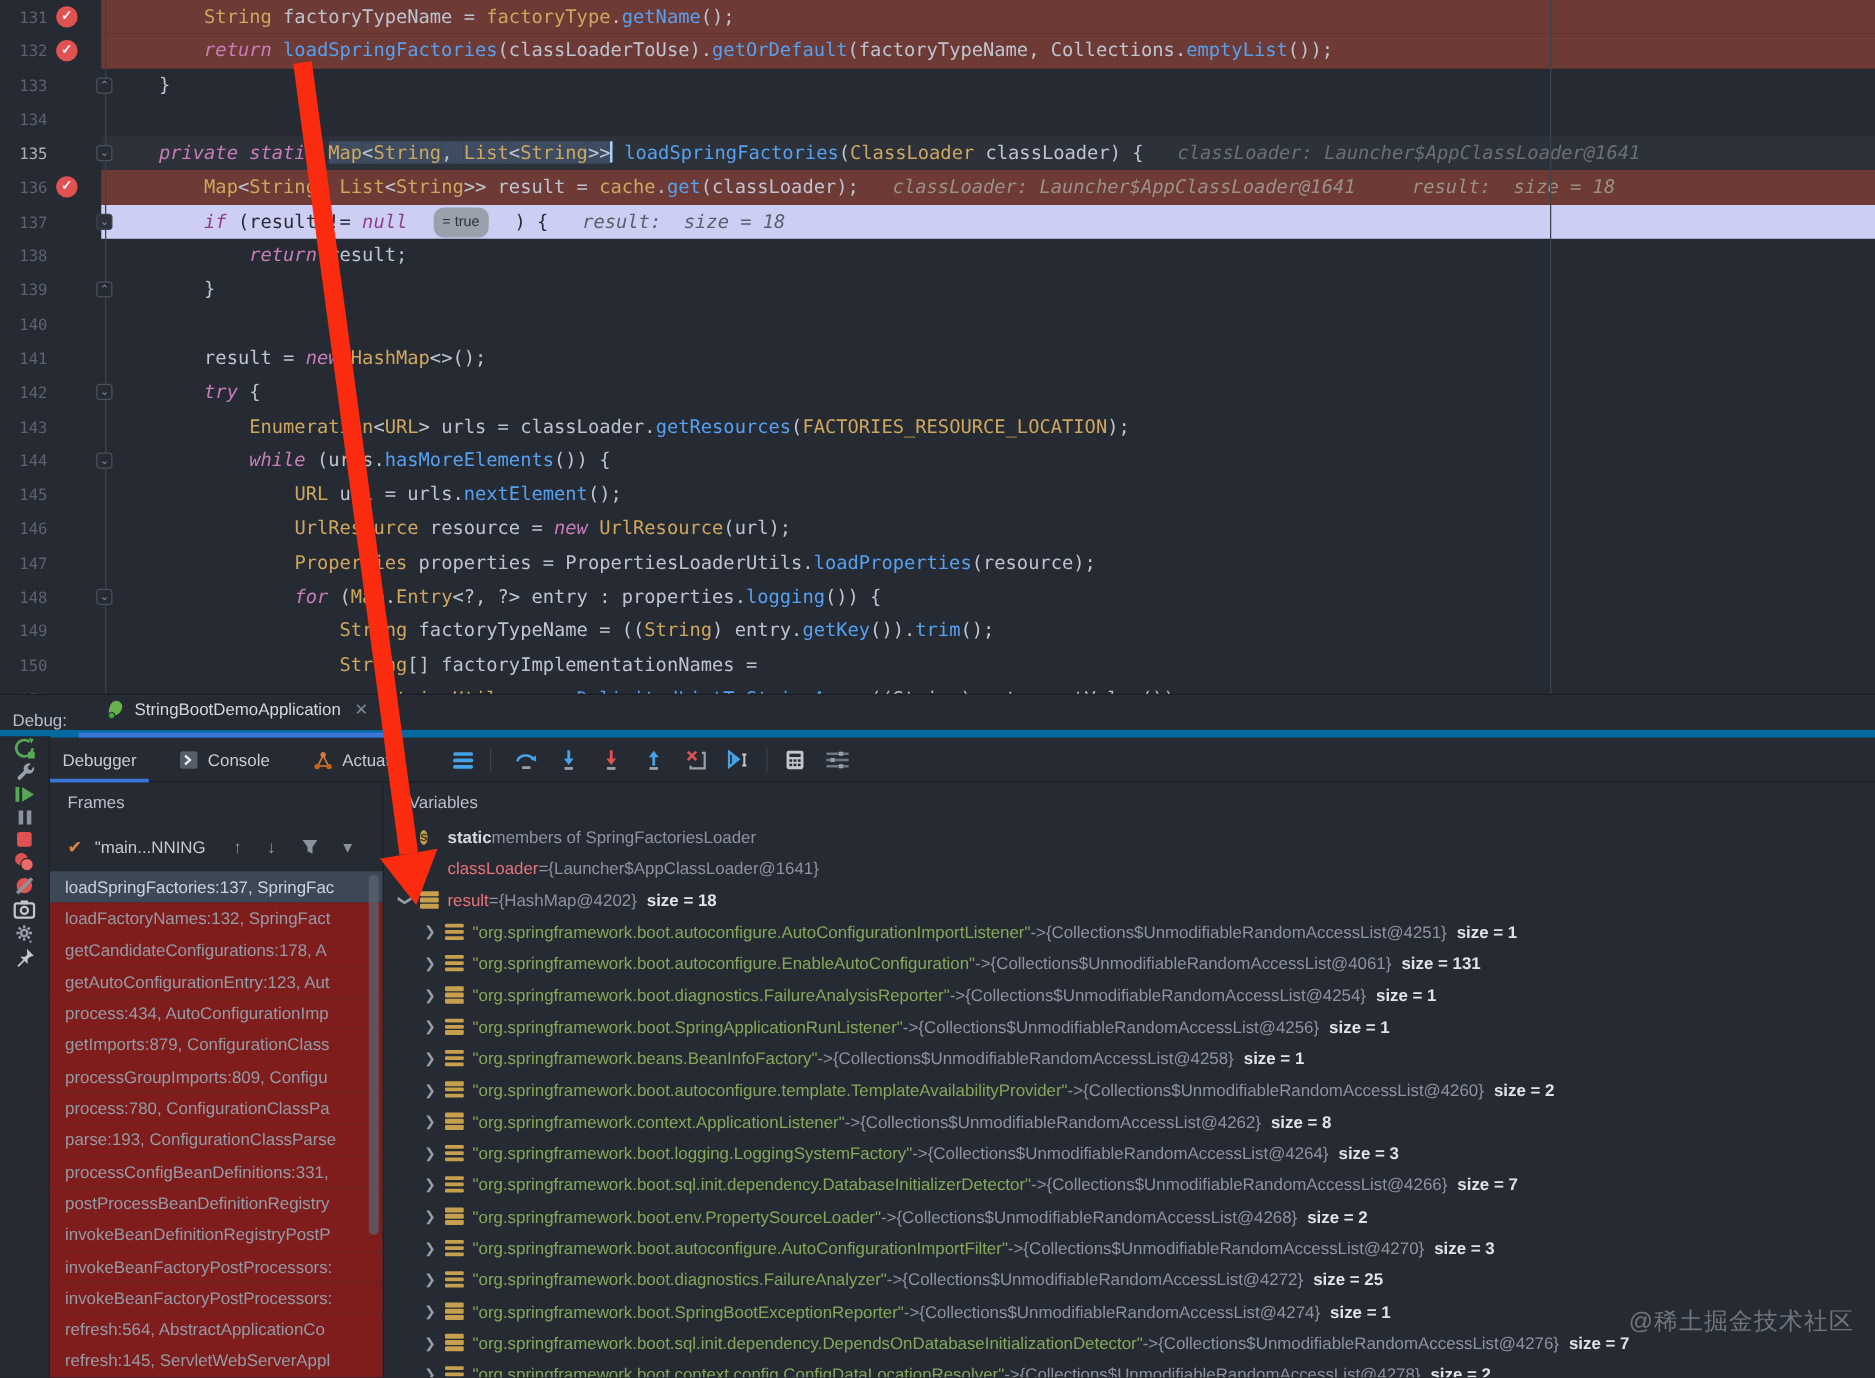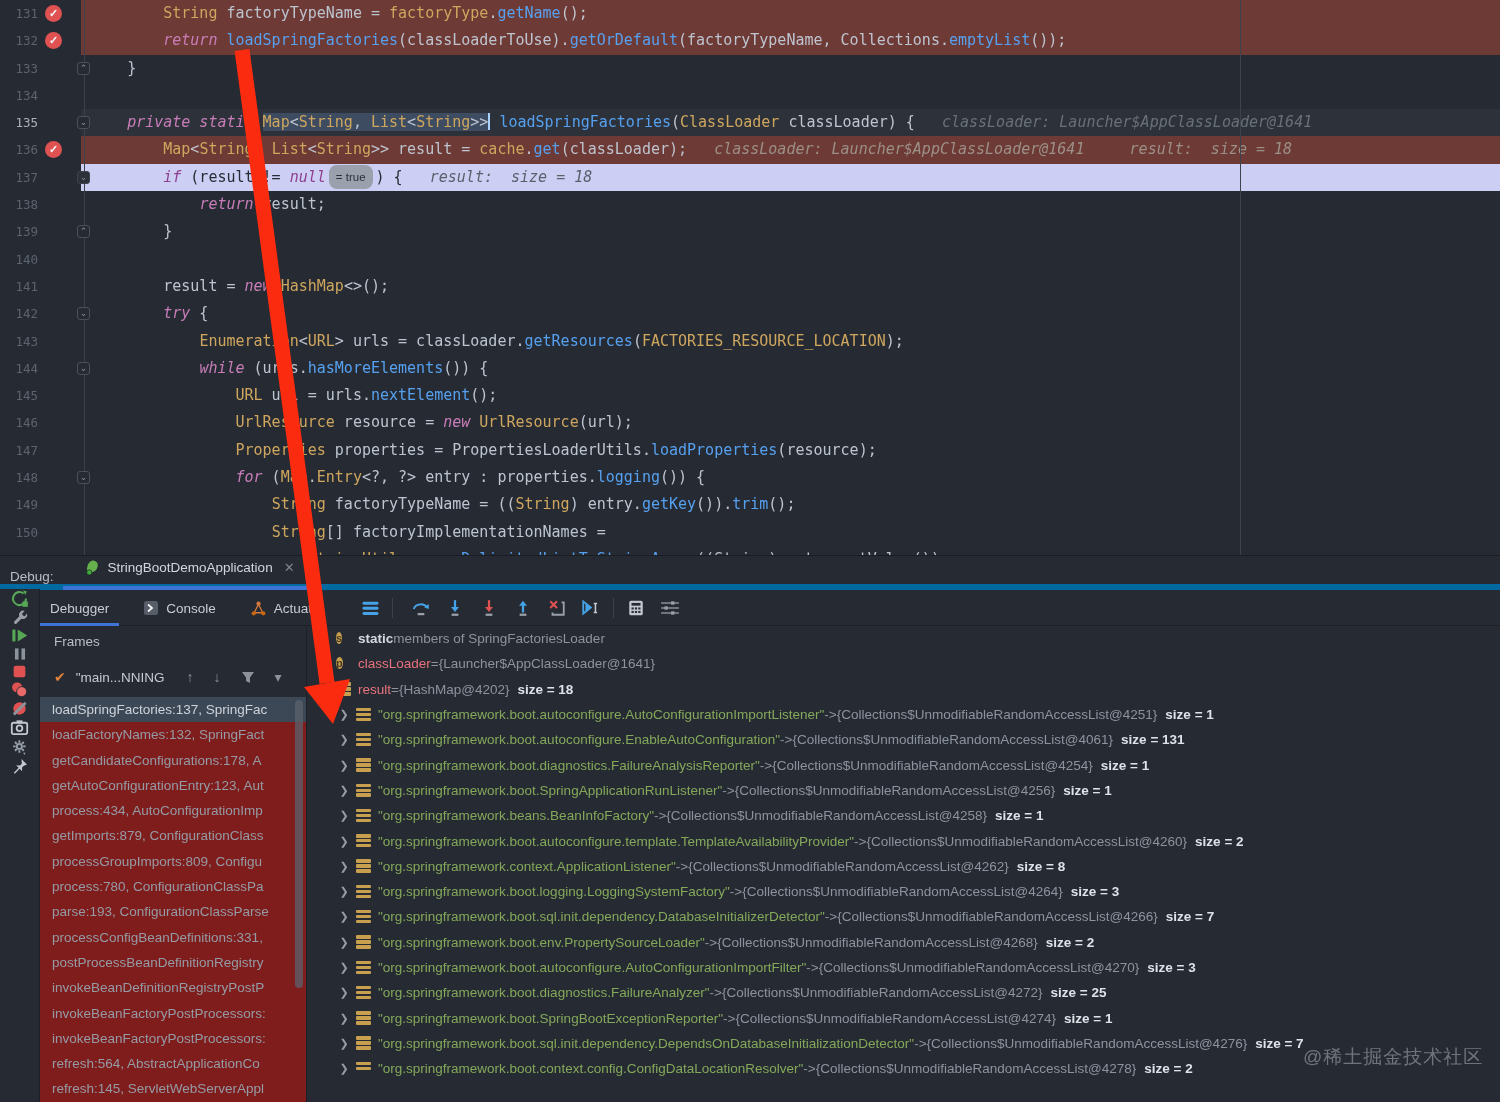--- a/index.html
+++ b/index.html
@@ -20,21 +20,21 @@
   .bp-dot{position:absolute;left:45px;top:5px;width:17px;height:17px;border-radius:50%;background:#e05252;z-index:2;text-align:center;font:bold 11px/17px "Liberation Sans",sans-serif;color:#f3f5f7}
   .foldmark{position:absolute;left:77px;top:7px;width:13px;height:13px;border:1px solid #4a515c;border-radius:3px;background:#262b33;z-index:2;color:#8a919b;font:9px/11px "Liberation Sans",sans-serif;text-align:center}
   .eline.bg-exec .foldmark{background:#2c313a;border-color:#3c434d}
   .code{position:relative;z-index:3;margin-left:88px;padding-left:3px;font:15px/27.3px "DejaVu Sans Mono",monospace;white-space:pre;color:#bdc4d0}
   .tp{color:#bdc4d0}
   .tt{color:#cfa65e}
   .tk{color:#c87db8;font-style:italic}
   .tm{color:#56a0f0}
   .th{color:#697078;font-style:italic}
   .tsel{background:#3e4c61}
-  .tpill{display:inline-block;background:#5d646f;color:#e4e7ec;border-radius:8px;padding:4px 7px;font:11.5px/16px "Liberation Sans",sans-serif;font-style:normal;vertical-align:1px;margin:0 3px}
+  .tpill{display:inline-block;background:#5d646f;color:#e4e7ec;border-radius:8px;padding:4px 7px;font:11.5px/16px "Liberation Sans",sans-serif;font-style:normal;vertical-align:1px;margin:0 21px}
   .tcaret{display:inline-block;width:2px;height:17px;background:#a9d1ff;vertical-align:-3px}
   .eline.bg-exec .tp{color:#272b33}
   .eline.bg-exec .tk{color:#8e3f90}
   .eline.bg-exec .th{color:#5a5f6b}
   .eline.bg-exec .tpill{background:#9aa0ac;color:#2c3039}
   .eline.bg-bp .th{color:#9b9088}
 
   
   .dbg-tabrow{position:relative;height:34px;background:#262b33;border-bottom:6px solid #0369a1;display:flex;align-items:flex-end}
   .dbg-label{color:#b9bfc9;font-size:13.5px;margin-left:10px}
@@ -418,20 +418,21 @@
           <div class="frame-row">invokeBeanDefinitionRegistryPostP</div>
           <div class="frame-row">invokeBeanFactoryPostProcessors:</div>
           <div class="frame-row">invokeBeanFactoryPostProcessors:</div>
           <div class="frame-row">refresh:564, AbstractApplicationCo</div>
           <div class="frame-row">refresh:145, ServletWebServerAppl</div>
         </div>
       <div class="fscroll"></div>
     </div>
 
     <div class="vars-col">
+      <div class="col-head" style="padding-left:20px">Variables</div>
 
       <div class="var-row top">
         <span class="chev">❯</span>
         <span class="vicon"><span class="circ">s</span></span>
         <span class="vstatic">static</span>
           <span class="vgray"> members of SpringFactoriesLoader</span>
       </div>
 
       <div class="var-row top">
         <span class="chev">❯</span>

